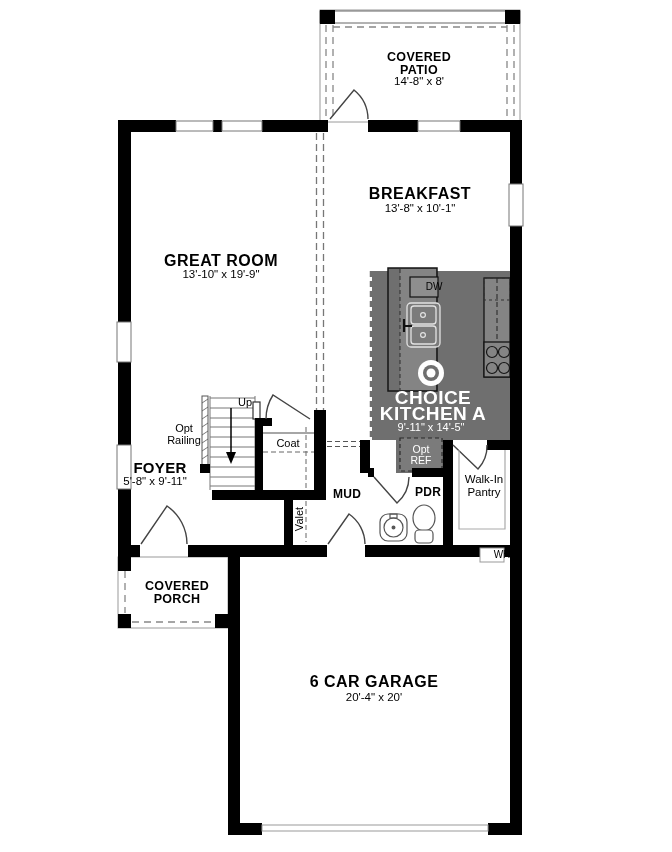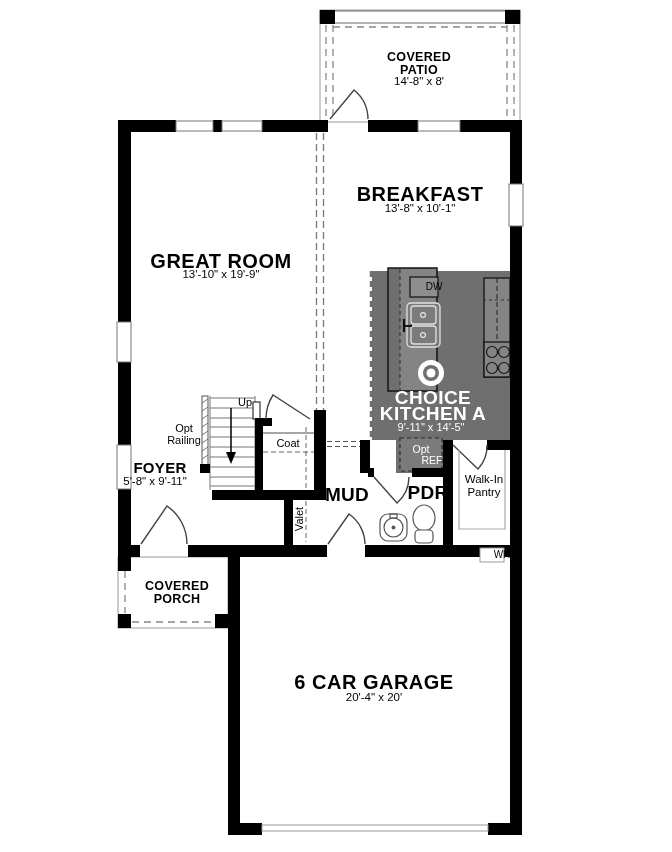--- a/index.html
+++ b/index.html
@@ -1,21 +1,21 @@
 <!DOCTYPE html>
 <html style="--wall: #000000; --kitchen: #6f6f6f; --counter: #848484; --appliance: #8e8e8e; --outline: #9a9a9a; --kitchen_text: #ffffff; --text: #000000;"><head>
 <meta charset="utf-8">
 <style>
   html,body{margin:0;padding:0;background:#ffffff;}
   #stage{position:relative;width:551px;height:852px;background:#ffffff;overflow:hidden;
          font-family:"Liberation Sans", sans-serif;color:var(--text,#000);}
   svg{position:absolute;left:0;top:0;}
   .lbl{position:absolute;transform:translate(-50%,-50%);white-space:nowrap;line-height:1;}
-  .room{font-weight:bold;font-size:20px;letter-spacing:.5px;}
-  .room-sm{font-weight:bold;font-size:19px;letter-spacing:.3px;}
+  .room{font-weight:bold;font-size:16px;letter-spacing:.5px;}
+  .room-sm{font-weight:bold;font-size:12px;letter-spacing:.3px;}
   .room-xs{font-weight:bold;font-size:12.5px;letter-spacing:.3px;}
   .dim{font-size:11.5px;}
   .note{font-size:11px;}
   .tiny{font-size:10px;padding-left:20px;}
   .white{color:var(--kitchen_text,#fff);}
   .kroom{font-weight:bold;font-size:19px;letter-spacing:.4px;}
   .rot{transform:translate(-50%,-50%) rotate(-90deg);}
   .coatbg{background:#ffffff;padding:0 3px;}
 </style>
 </head>
@@ -243,18 +243,18 @@
   <div class="lbl" style="left:484px;top:493px;font-size:11.5px;">Pantry</div>
 
   <div class="lbl note coatbg" style="left:288px;top:443px;">Coat</div>
   <div class="lbl note rot" style="left:299px;top:519px;">Valet</div>
 
   <div class="lbl note" style="left:229px;top:402px;margin-left:16px;">Up</div>
   <div class="lbl note" style="left:184px;top:428px;">Opt</div>
   <div class="lbl note" style="left:184px;top:440px;">Railing</div>
 
   <div class="lbl white" style="left:421px;top:449px;font-size:10.5px;">Opt</div>
-  <div class="lbl white" style="left:421px;top:460px;font-size:10.5px;margin-left:11px;">REF</div>
+  <div class="lbl white" style="left:421px;top:460px;font-size:10.5px;">REF</div>
 
   <div class="lbl tiny" style="left:424px;top:287px;">DW</div>
   <div class="lbl tiny" style="left:492px;top:555px;">WH</div>
 
 </div>
 
 </body></html>

